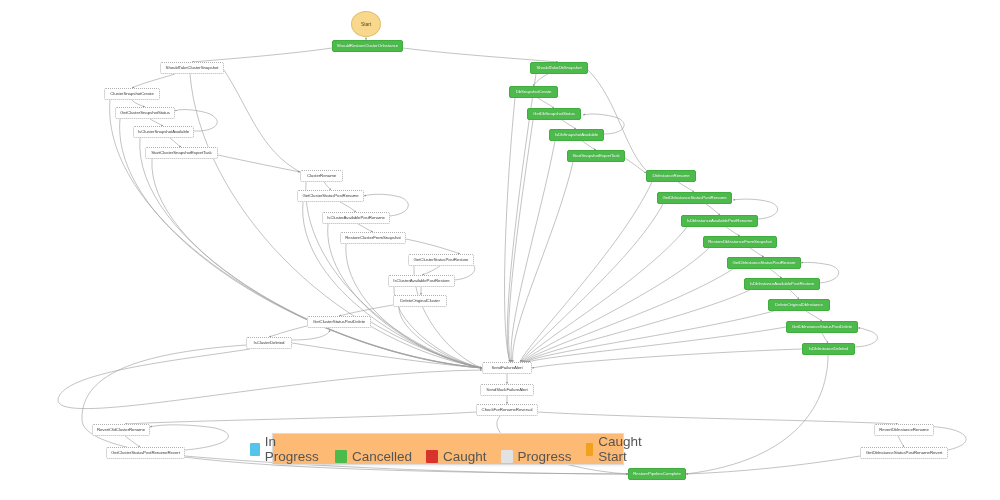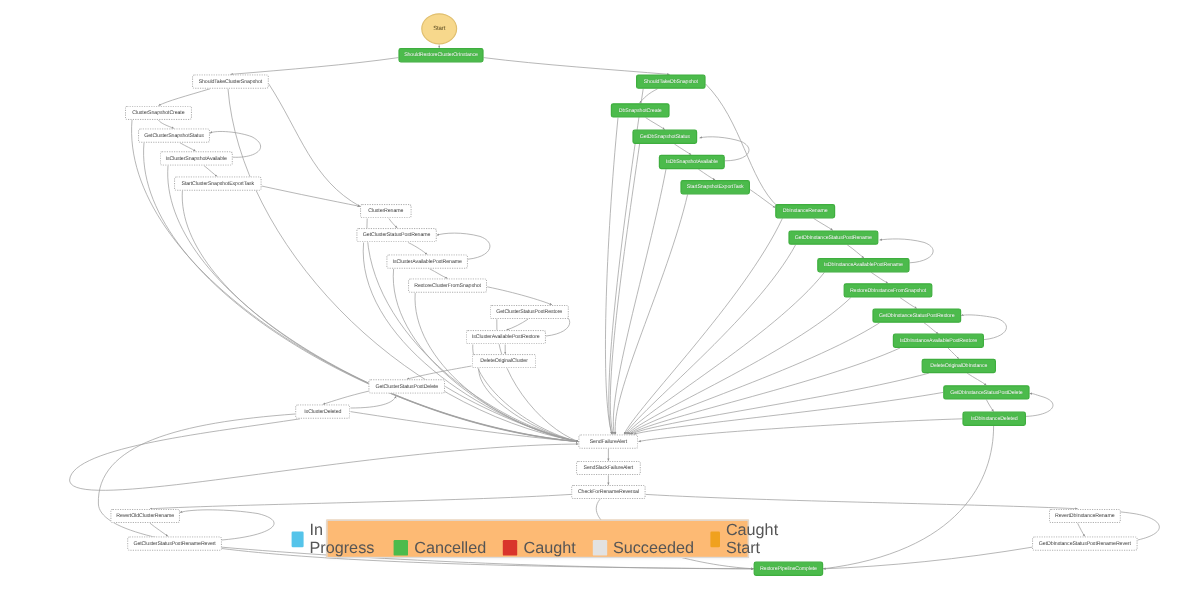--- a/index.html
+++ b/index.html
@@ -316,21 +316,21 @@
     <div class="legend-item">
       <span class="legend-swatch" style="background: rgb(76, 187, 76);"></span>
       <span>Cancelled</span>
     </div>
     <div class="legend-item">
       <span class="legend-swatch" style="background: rgb(217, 52, 43);"></span>
       <span>Caught</span>
     </div>
     <div class="legend-item">
       <span class="legend-swatch" style="background: rgb(226, 226, 226);"></span>
-      <span>Succeeded</span>
+      <span>Progress</span>
     </div>
     <div class="legend-item">
       <span class="legend-swatch" style="background: rgb(240, 161, 30);"></span>
       <span>Caught Start</span>
     </div>
   </div>
 
 </div>
 
 </body></html>

